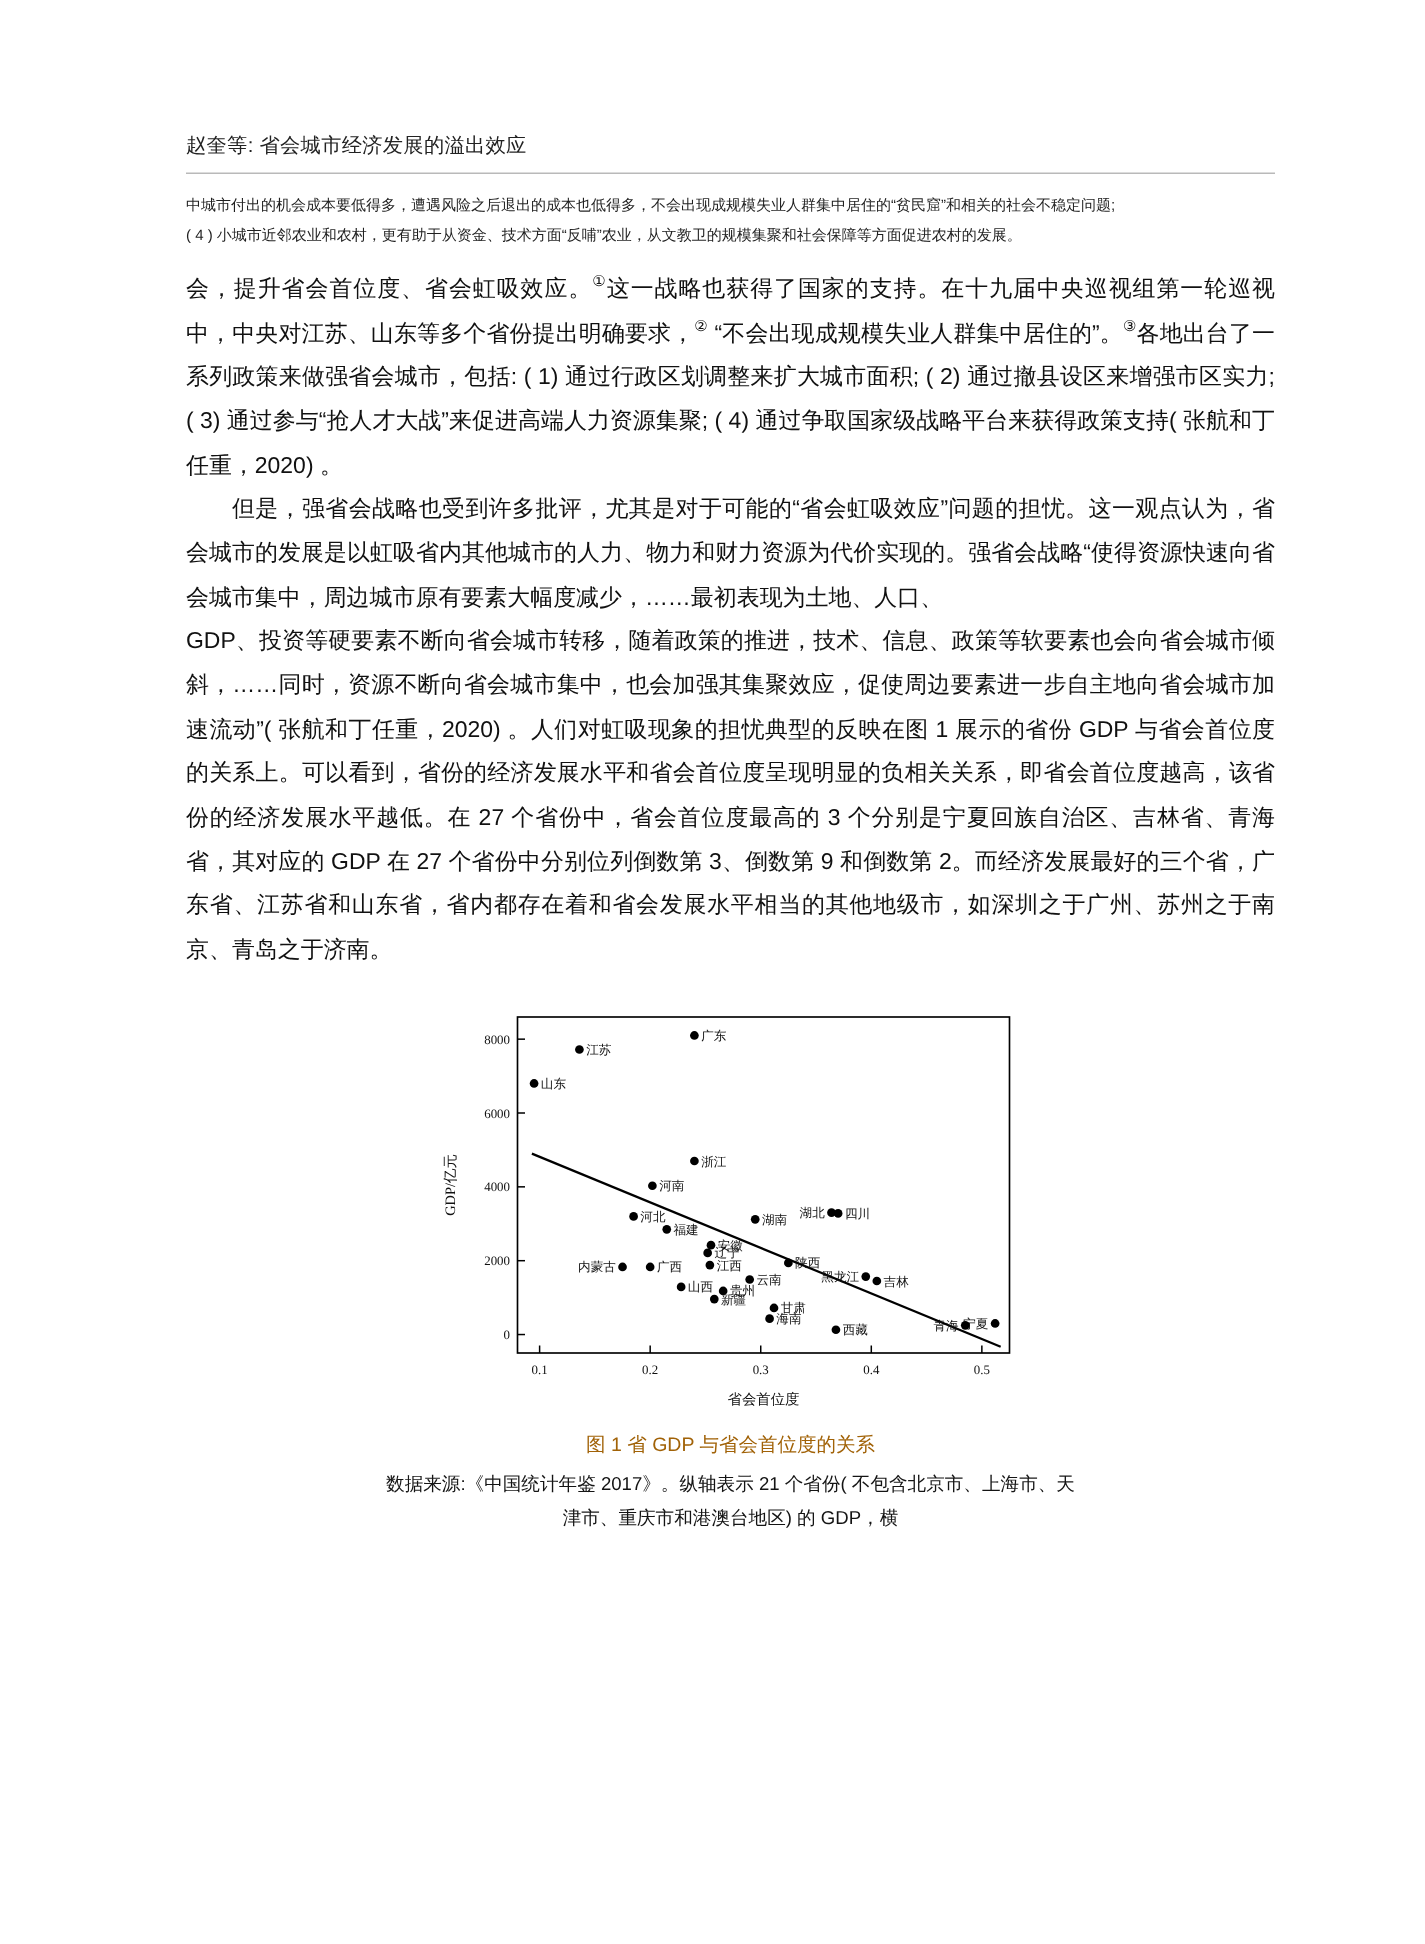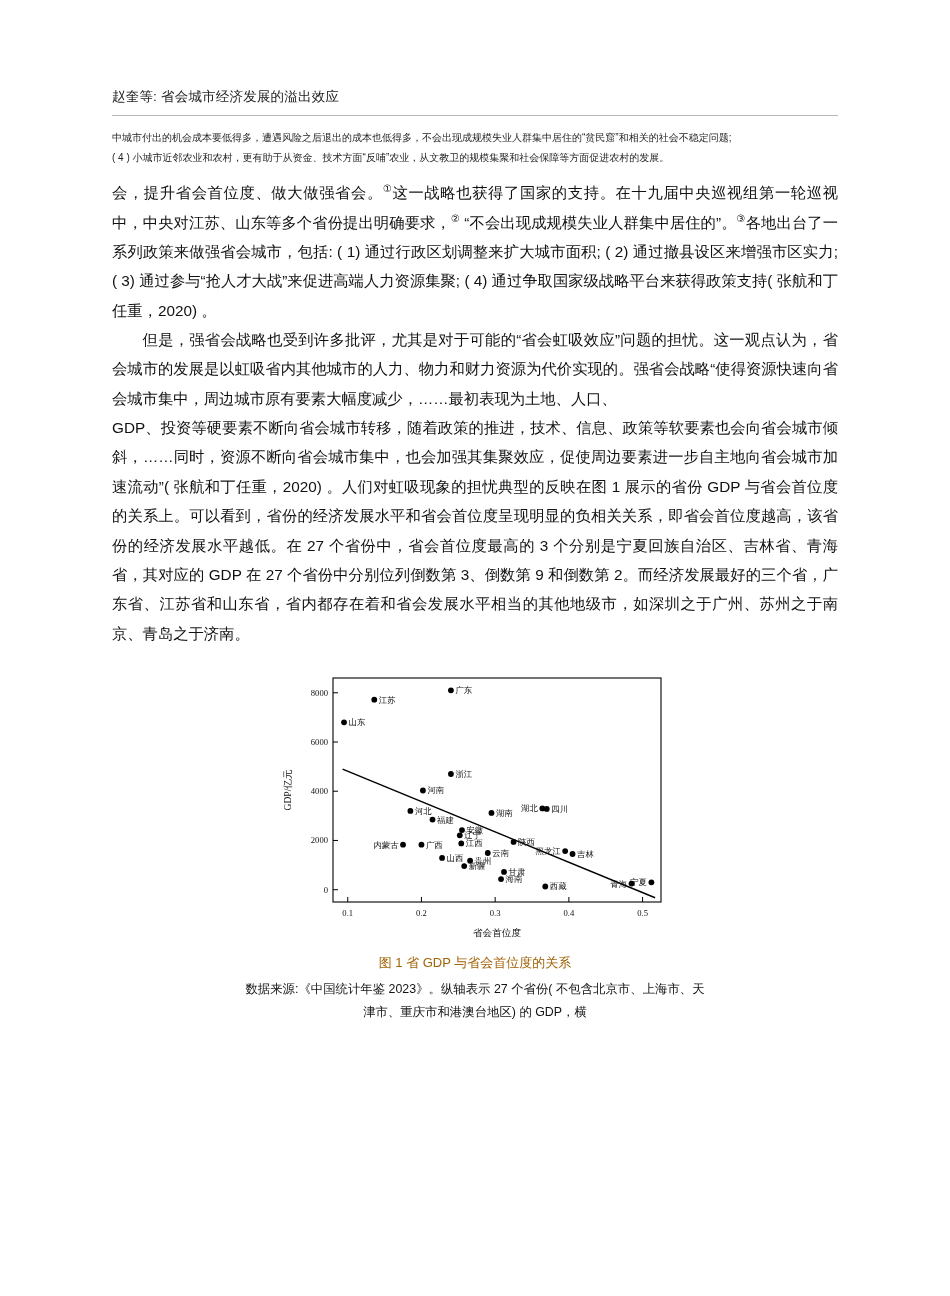--- a/index.html
+++ b/index.html
@@ -10,21 +10,21 @@
   body {
     width: 950px;
     height: 1296px;
     font-family: "Liberation Sans", "DejaVu Sans", sans-serif;
     color: #1a1a1a;
     position: relative;
     overflow: hidden;
   }
   .page {
     position: absolute;
-    left: 0; top: 0;
+    left: 12px; top: 0;
     width: 782px;
     height: 1296px;
   }
   .content {
     position: absolute;
     left: 112px;
     top: 88px;
     width: 726px;
   }
   .running-head {
@@ -103,21 +103,21 @@
     <div class="head-rule"></div>
 
     <div>
       <p class="small-para">中城市付出的机会成本要低得多，遭遇风险之后退出的成本也低得多，不会出现成规模失业人群集中居住的“贫民窟”和相关的社会不稳定问题;</p>
       <p class="small-para">( 4 ) 小城市近邻农业和农村，更有助于从资金、技术方面“反哺”农业，从文教卫的规模集聚和社会保障等方面促进农村的发展。</p>
     </div>
 
     <div style="height:10px"></div>
 
     <div id="body-paragraphs">
-        <p class="body-para"><span>会，提升省会首位度、做大做强省会。</span><span class="sup">①</span><span>这一战略也获得了国家的支持。在十九届中央巡视组第一轮巡视中，中央对江苏、山东等多个省份提出明确要求，</span><span class="sup">②</span><span>  “不会出现成规模失业人群集中居住的”。</span><span class="sup">③</span><span>各地出台了一系列政策来做强省会城市，包括: ( 1) 通过行政区划调整来扩大城市面积; ( 2) 通过撤县设区来增强市区实力; ( 3) 通过参与“抢人才大战”来促进高端人力资源集聚; ( 4) 通过争取国家级战略平台来获得政策支持( 张航和丁任重，2020) 。</span></p>
+        <p class="body-para"><span>会，提升省会首位度、省会虹吸效应。</span><span class="sup">①</span><span>这一战略也获得了国家的支持。在十九届中央巡视组第一轮巡视中，中央对江苏、山东等多个省份提出明确要求，</span><span class="sup">②</span><span>  “不会出现成规模失业人群集中居住的”。</span><span class="sup">③</span><span>各地出台了一系列政策来做强省会城市，包括: ( 1) 通过行政区划调整来扩大城市面积; ( 2) 通过撤县设区来增强市区实力; ( 3) 通过参与“抢人才大战”来促进高端人力资源集聚; ( 4) 通过争取国家级战略平台来获得政策支持( 张航和丁任重，2020) 。</span></p>
         <p class="body-para indent"><span>但是，强省会战略也受到许多批评，尤其是对于可能的“省会虹吸效应”问题的担忧。这一观点认为，省会城市的发展是以虹吸省内其他城市的人力、物力和财力资源为代价实现的。强省会战略“使得资源快速向省会城市集中，周边城市原有要素大幅度减少，……最初表现为土地、人口、</span></p>
         <p class="body-para"><span>GDP、投资等硬要素不断向省会城市转移，随着政策的推进，技术、信息、政策等软要素也会向省会城市倾斜，……同时，资源不断向省会城市集中，也会加强其集聚效应，促使周边要素进一步自主地向省会城市加速流动”( 张航和丁任重，2020) 。人们对虹吸现象的担忧典型的反映在图 1 展示的省份 GDP 与省会首位度的关系上。可以看到，省份的经济发展水平和省会首位度呈现明显的负相关关系，即省会首位度越高，该省份的经济发展水平越低。在 27 个省份中，省会首位度最高的 3 个分别是宁夏回族自治区、吉林省、青海省，其对应的 GDP 在 27 个省份中分别位列倒数第 3、倒数第 9 和倒数第 2。而经济发展最好的三个省，广东省、江苏省和山东省，省内都存在着和省会发展水平相当的其他地级市，如深圳之于广州、苏州之于南京、青岛之于济南。</span></p>
       </div>
 
     <div class="figure-wrap">
       <div class="chart-box">
         <svg class="chart" id="chart-svg" width="400" height="282" viewBox="0 0 400 282">
             <defs>
               <clipPath id="plotclip">
                 <rect x="58" y="14" width="328" height="224"></rect>
@@ -199,17 +199,17 @@
               <circle cx="376.41797752808986" cy="218.30769230769232" r="2.9" fill="#000"></circle>
               <text x="371.91797752808986" y="221.30769230769232" text-anchor="end" class="pt-label">宁夏</text>
               <circle cx="356.51685393258424" cy="219.53846153846155" r="2.9" fill="#000"></circle>
               <text x="352.01685393258424" y="222.53846153846155" text-anchor="end" class="pt-label">青海</text>
               <circle cx="270.27865168539324" cy="222.4923076923077" r="2.9" fill="#000"></circle>
               <text x="274.77865168539324" y="225.4923076923077" text-anchor="start" class="pt-label">西藏</text>
             </g>
           </svg>
       </div>
       <div class="fig-caption">图 1 省 GDP 与省会首位度的关系</div>
-      <div class="fig-note">数据来源:《中国统计年鉴 2023》。纵轴表示 27 个省份( 不包含北京市、上海市、天津市、重庆市和港澳台地区) 的 GDP，横</div>
+      <div class="fig-note">数据来源:《中国统计年鉴 2017》。纵轴表示 21 个省份( 不包含北京市、上海市、天津市、重庆市和港澳台地区) 的 GDP，横</div>
     </div>
 
   </div>
 </div>
 
 </body></html>

